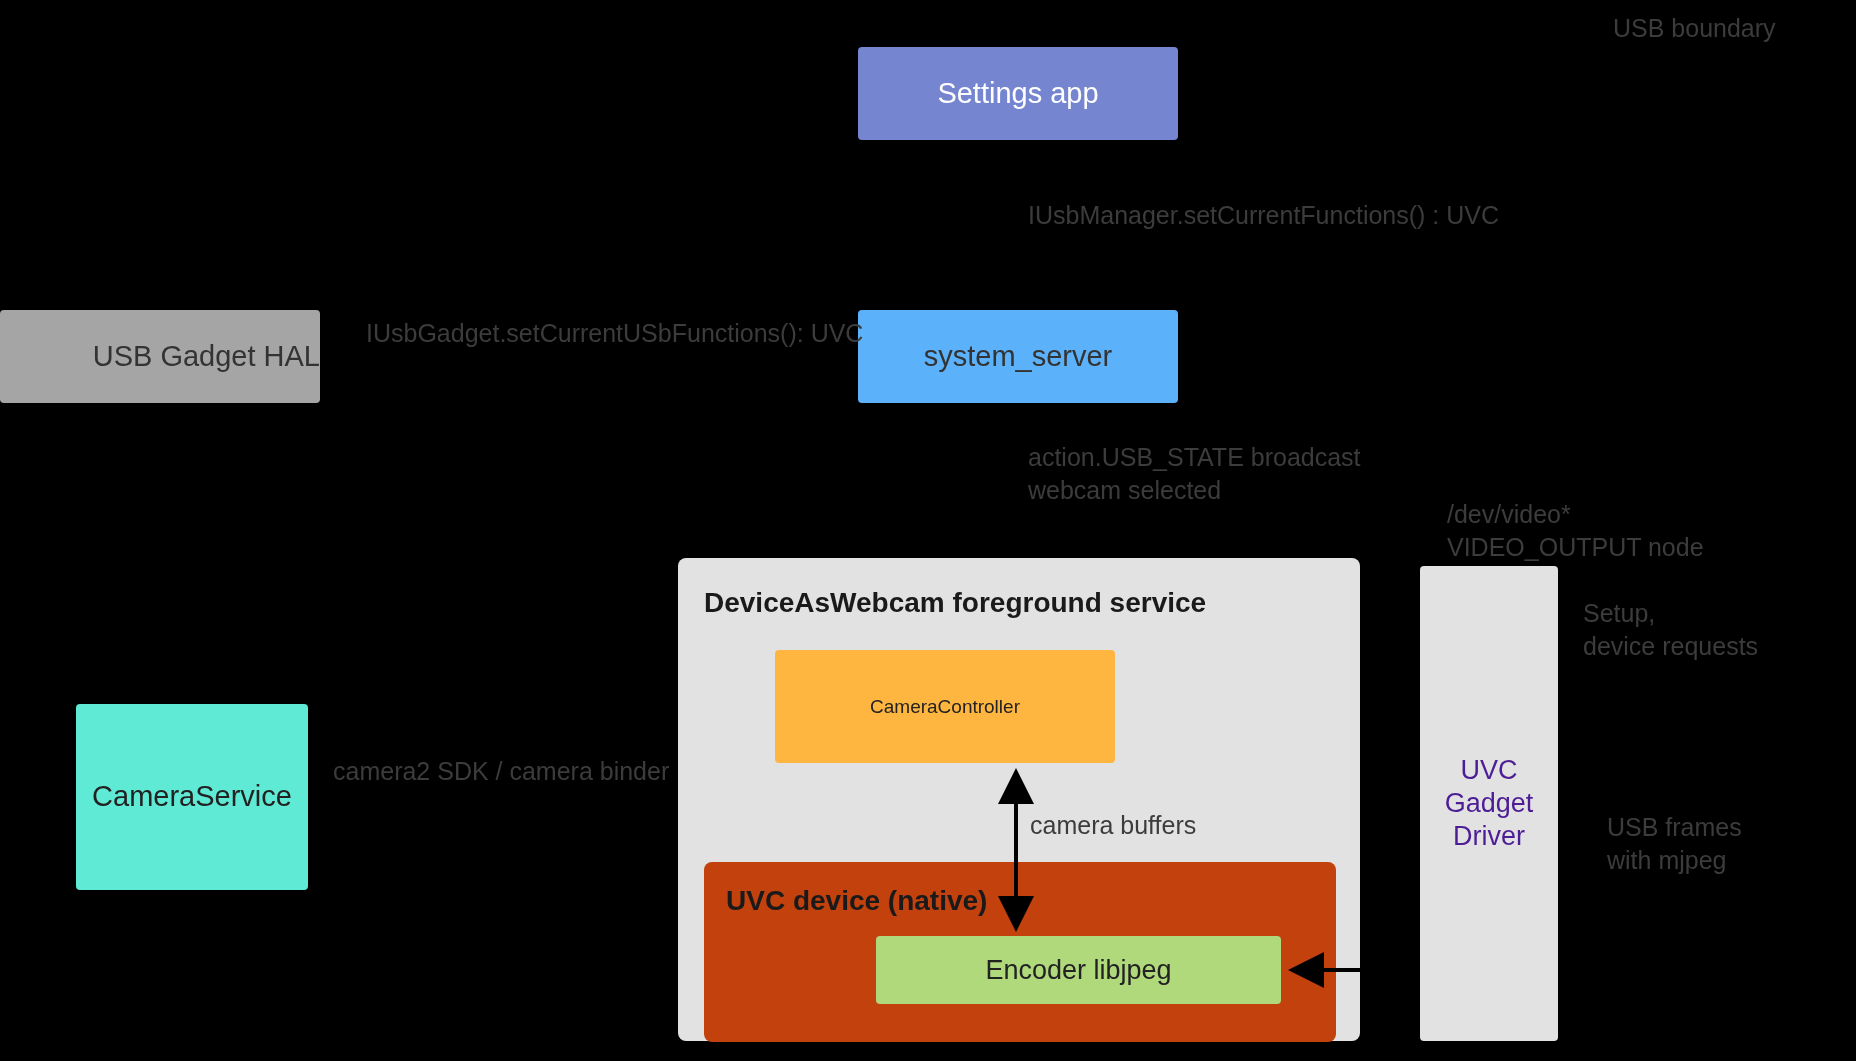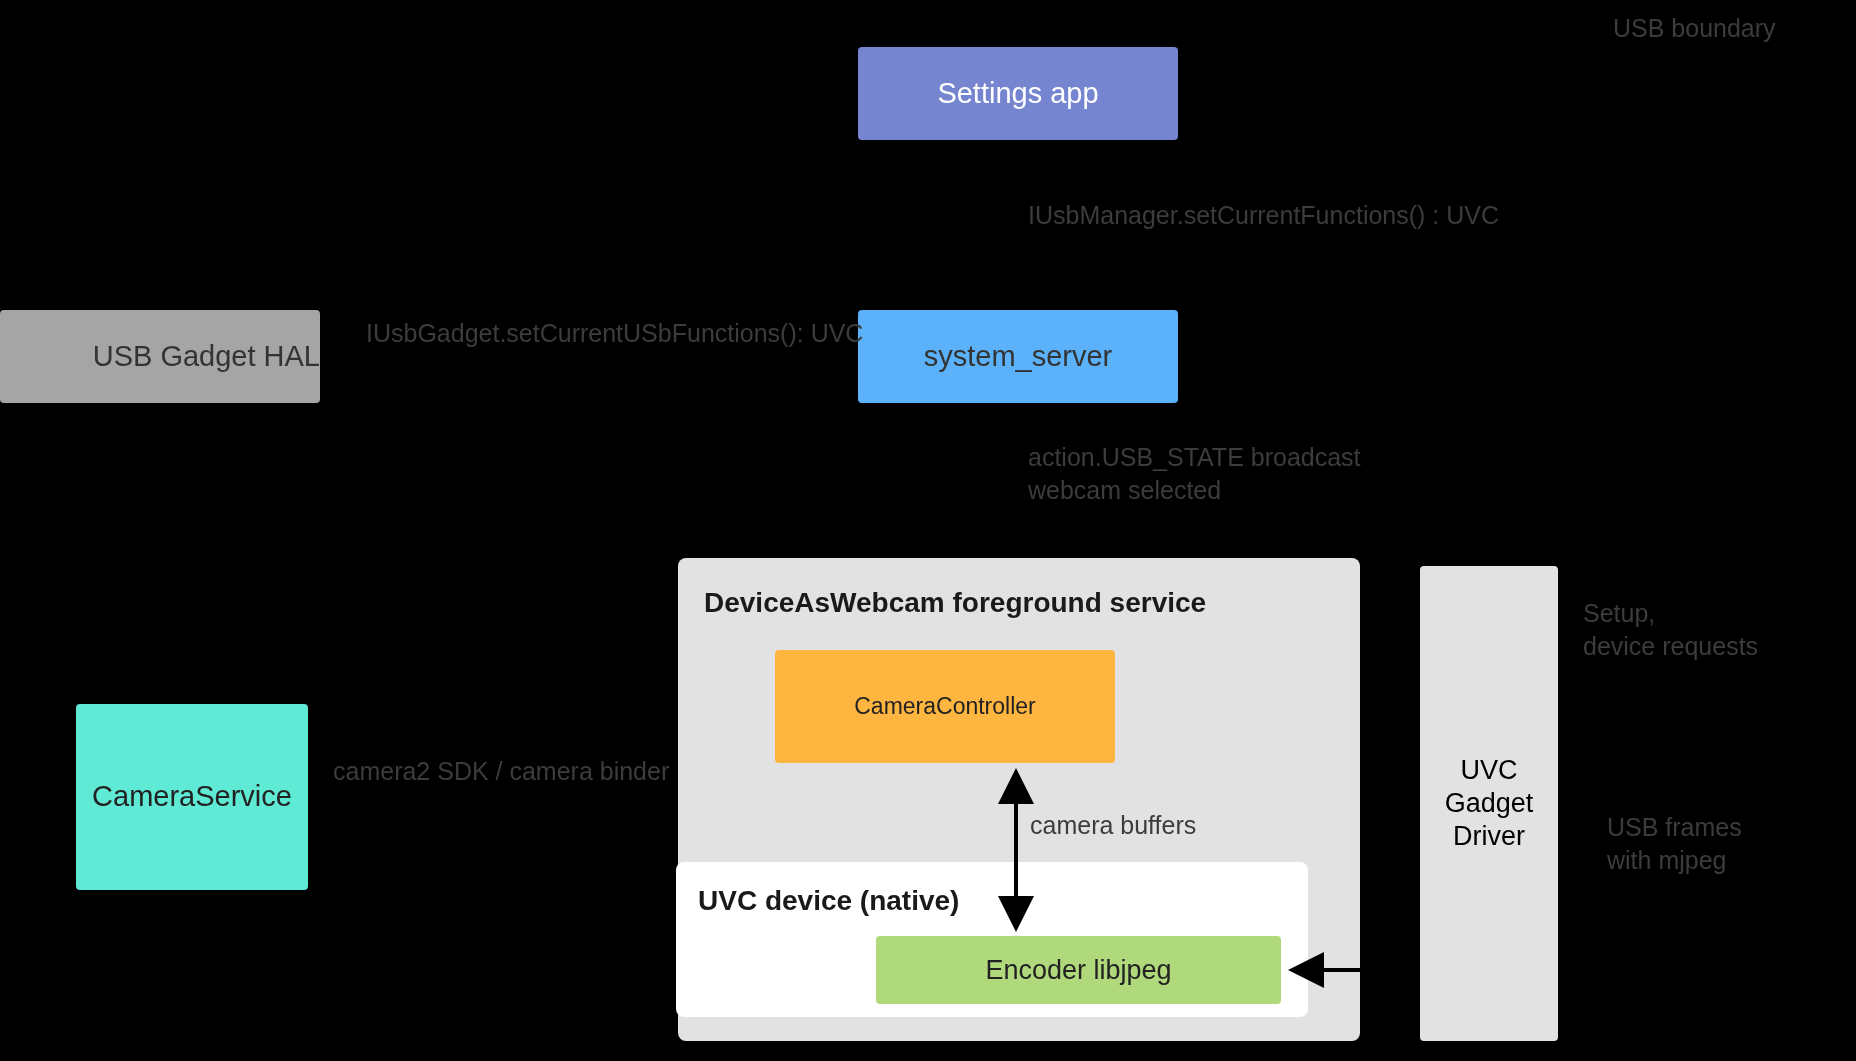--- a/index.html
+++ b/index.html
@@ -69,45 +69,45 @@
     position: absolute;
     left: 26px; top: 28px;
     font-size: 28px;
     font-weight: bold;
     color: #1a1a1a;
   }
   #camera-controller {
     left: 775px; top: 650px; width: 340px; height: 113px;
     background: #ffb640;
     color: #222222;
-    font-size: 23px;
+    font-size: 19px;
   }
   #uvc-device {
-    left: 676px; top: 862px; width: 632px; height: 155px;
-    background: #ffffff;
+    left: 704px; top: 862px; width: 632px; height: 180px;
+    background: #c2410c;
     border-radius: 8px;
     display: block;
   }
   #uvc-device-title {
     position: absolute;
     left: 22px; top: 22px;
     font-size: 28px;
     font-weight: bold;
     color: #1a1a1a;
   }
   #encoder {
     left: 876px; top: 936px; width: 405px; height: 68px;
     background: #b0d97c;
     color: #222222;
     font-size: 27px;
   }
   #uvc-gadget-driver {
     left: 1420px; top: 566px; width: 138px; height: 475px;
     background: #e2e2e2;
-    color: #000000;
+    color: #4c1d95;
     font-size: 27px;
     border-radius: 4px;
   }
 
   
   #lbl-usb-boundary      { left: 1613px; top: 12px; }
   #lbl-iusbmanager       { left: 1028px; top: 199px; }
   #lbl-iusbgadget        { left: 366px;  top: 317px; }
   #lbl-usb-state         { left: 1028px; top: 441px; }
   #lbl-dev-video         { left: 1447px; top: 498px; }
@@ -168,20 +168,22 @@
 
   <div class="annot" id="lbl-usb-boundary">USB boundary</div>
 
   <div class="annot" id="lbl-iusbmanager">IUsbManager.setCurrentFunctions() : UVC</div>
 
   <div class="annot" id="lbl-iusbgadget">IUsbGadget.setCurrentUSbFunctions(): UVC</div>
 
   <div class="annot" id="lbl-usb-state">action.USB_STATE broadcast
 webcam selected</div>
 
+  <div class="annot" id="lbl-dev-video">/dev/video*
+VIDEO_OUTPUT node</div>
 
   <div class="annot" id="lbl-setup-control">Setup,
 device requests</div>
 
   <div class="annot" id="lbl-usb-frames">USB frames
 with mjpeg</div>
 
   <div class="annot" id="lbl-camera2-sdk">camera2 SDK / camera binder</div>
 
   <div class="annot" id="lbl-camera-buffers">camera buffers</div>

